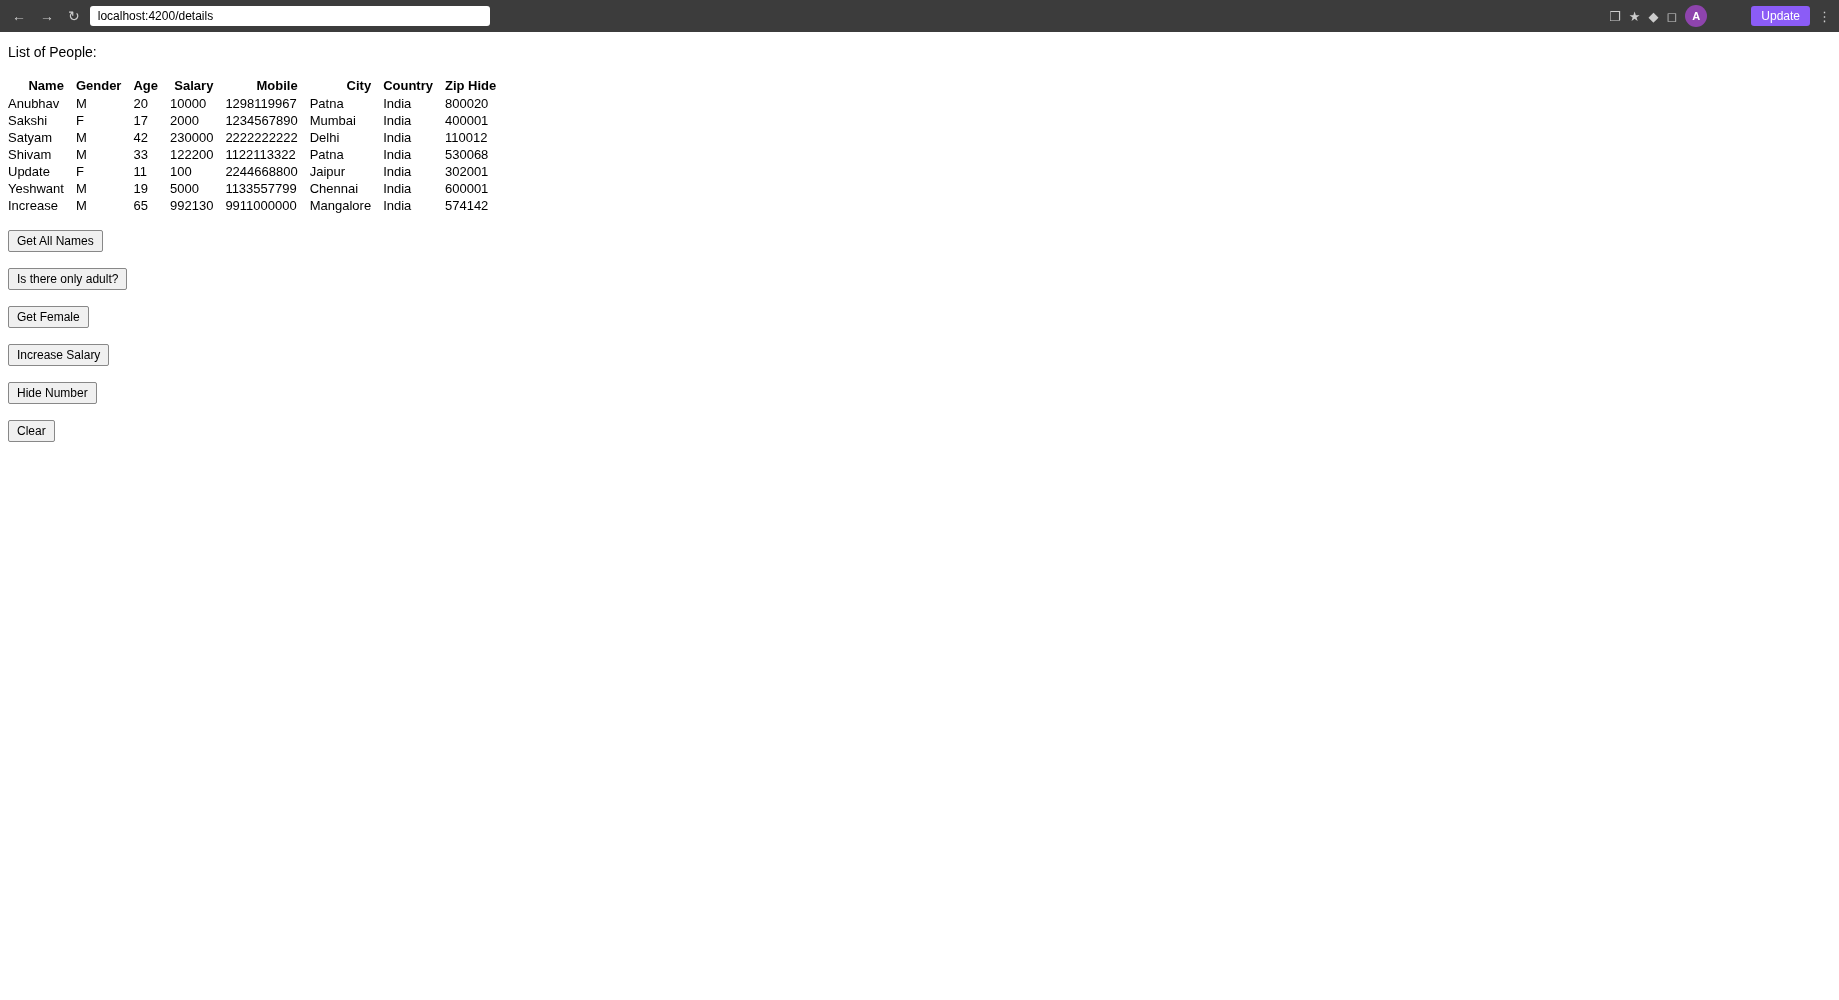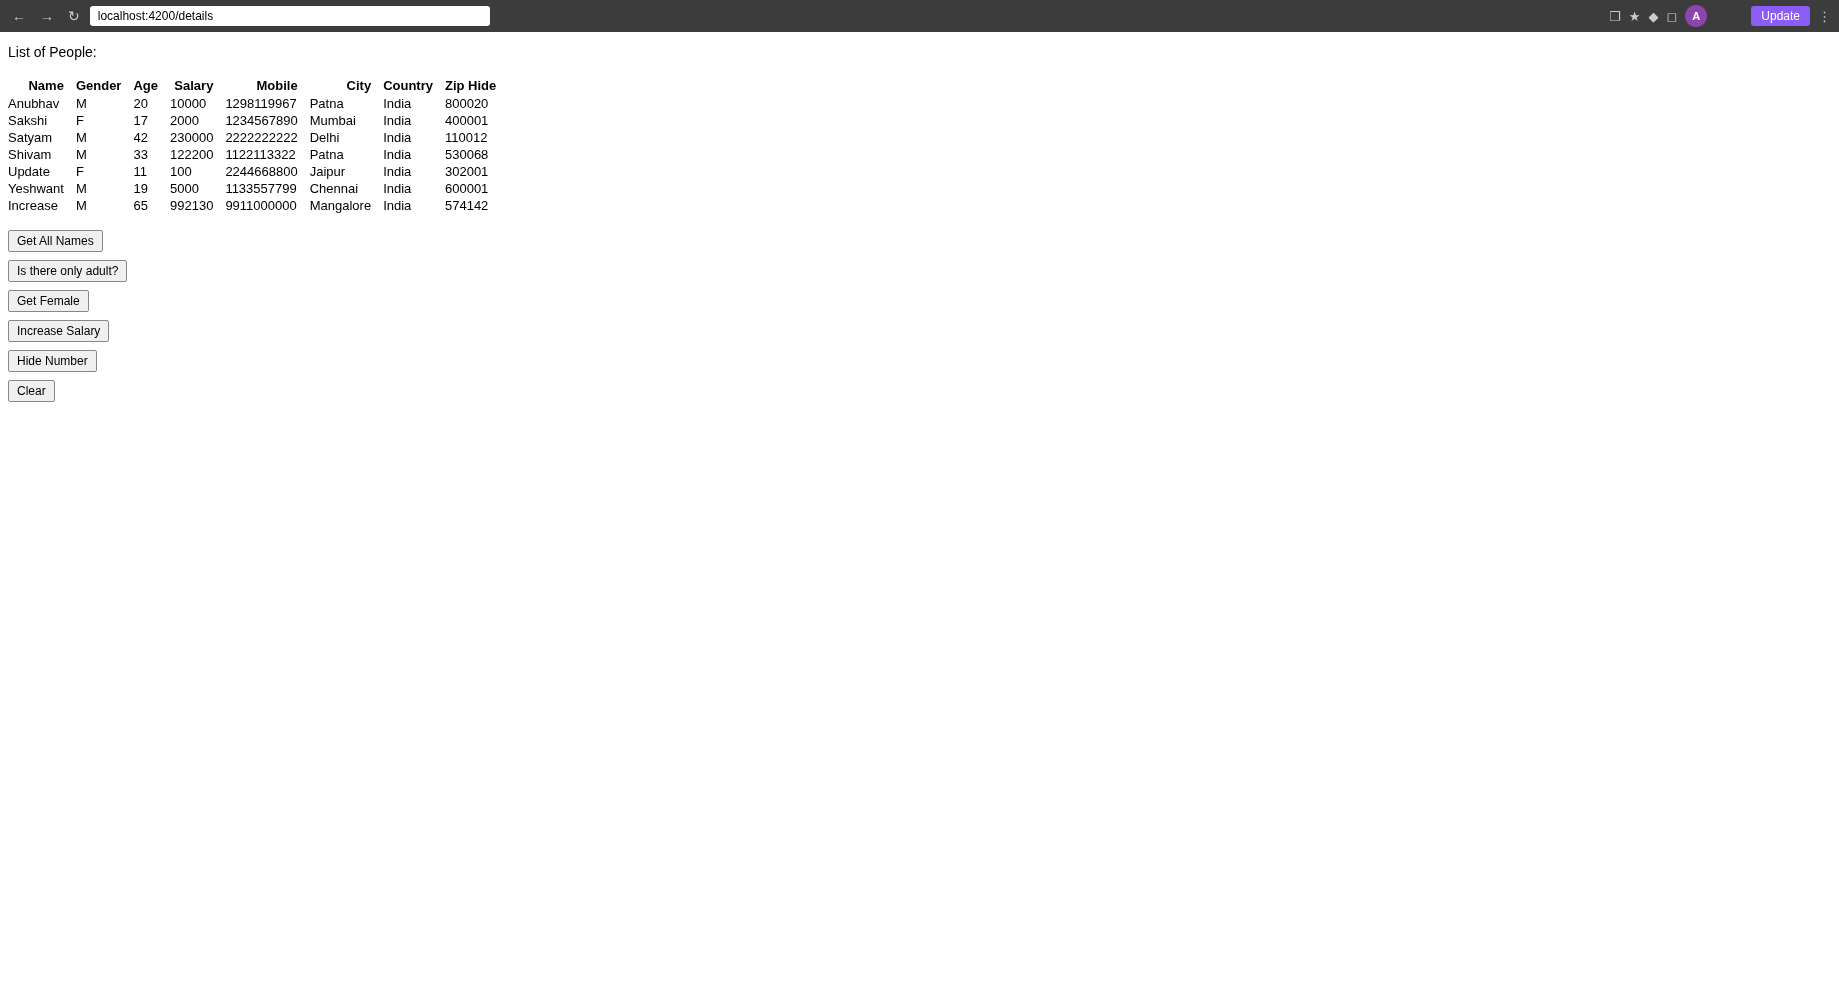--- a/index.html
+++ b/index.html
@@ -102,21 +102,21 @@
       padding: 2px 12px 2px 0;
     }
 
     td {
       padding: 1px 12px 1px 0;
     }
 
     .buttons-section {
       display: flex;
       flex-direction: column;
-      gap: 8px;
+      gap: 16px;
       align-items: flex-start;
     }
 
     .action-btn {
       border: 1px solid #888;
       background: #f0f0f0;
       padding: 3px 8px;
       font-size: 12px;
       cursor: pointer;
       border-radius: 2px;

